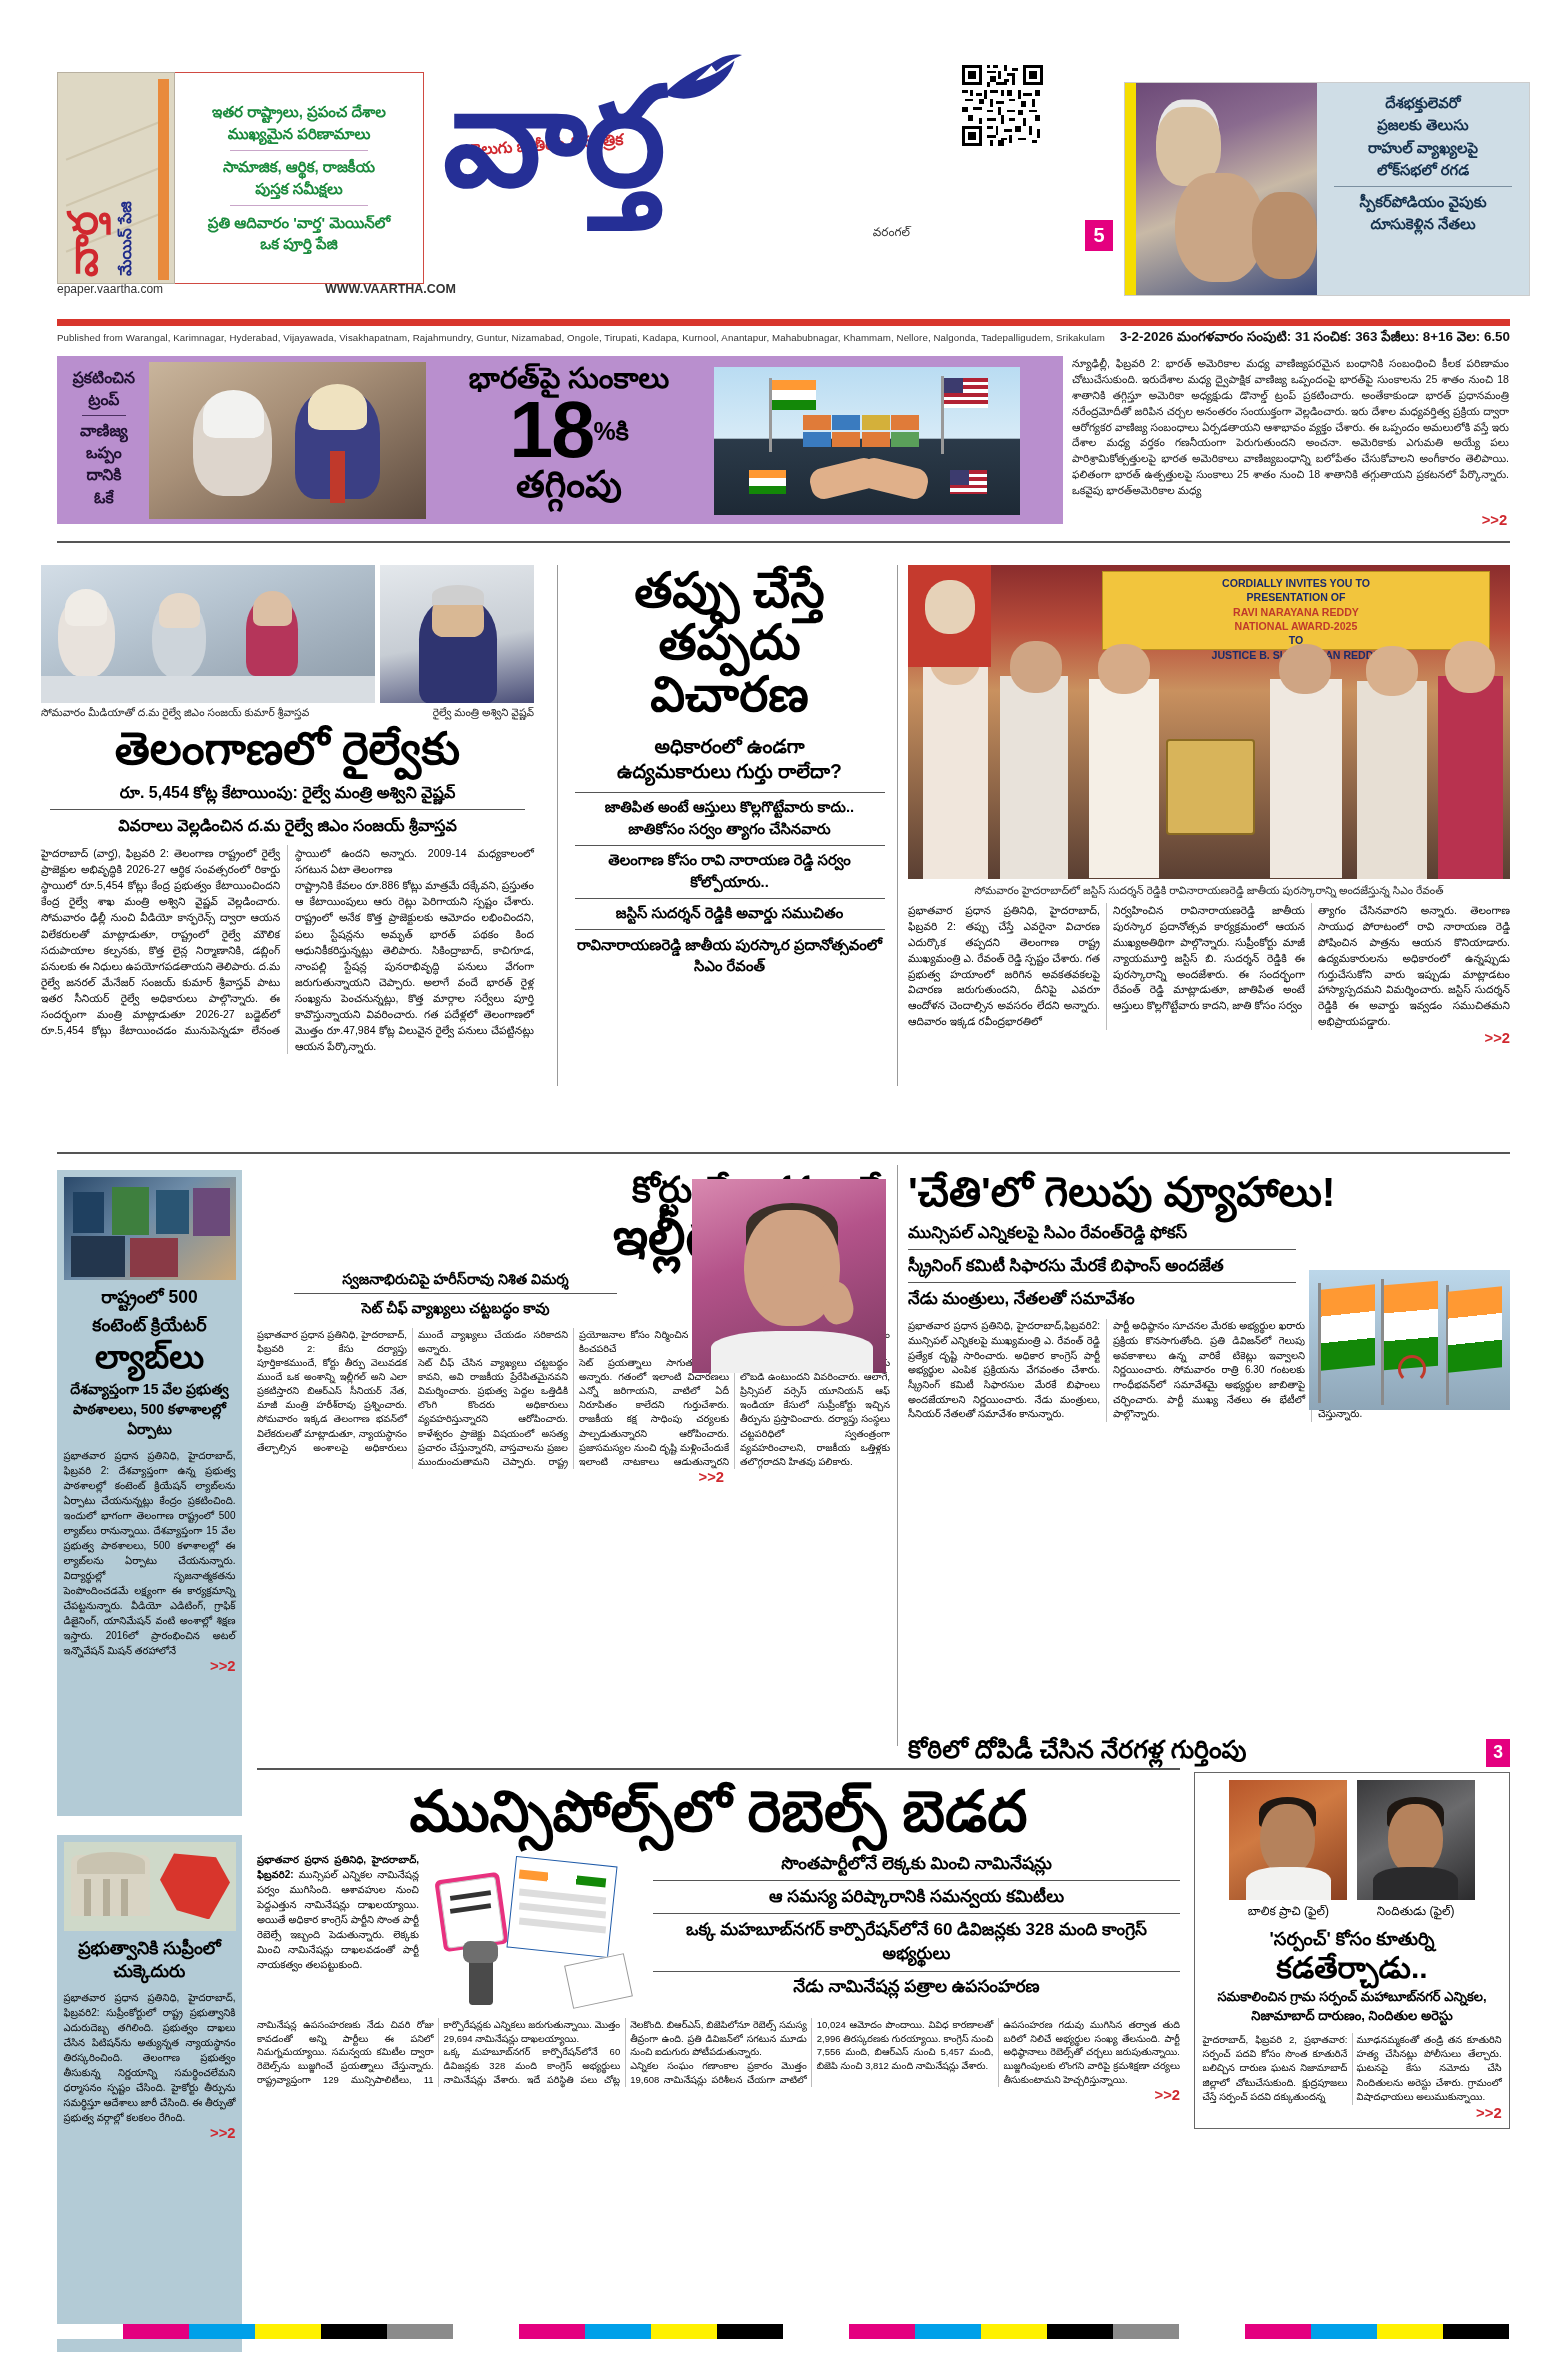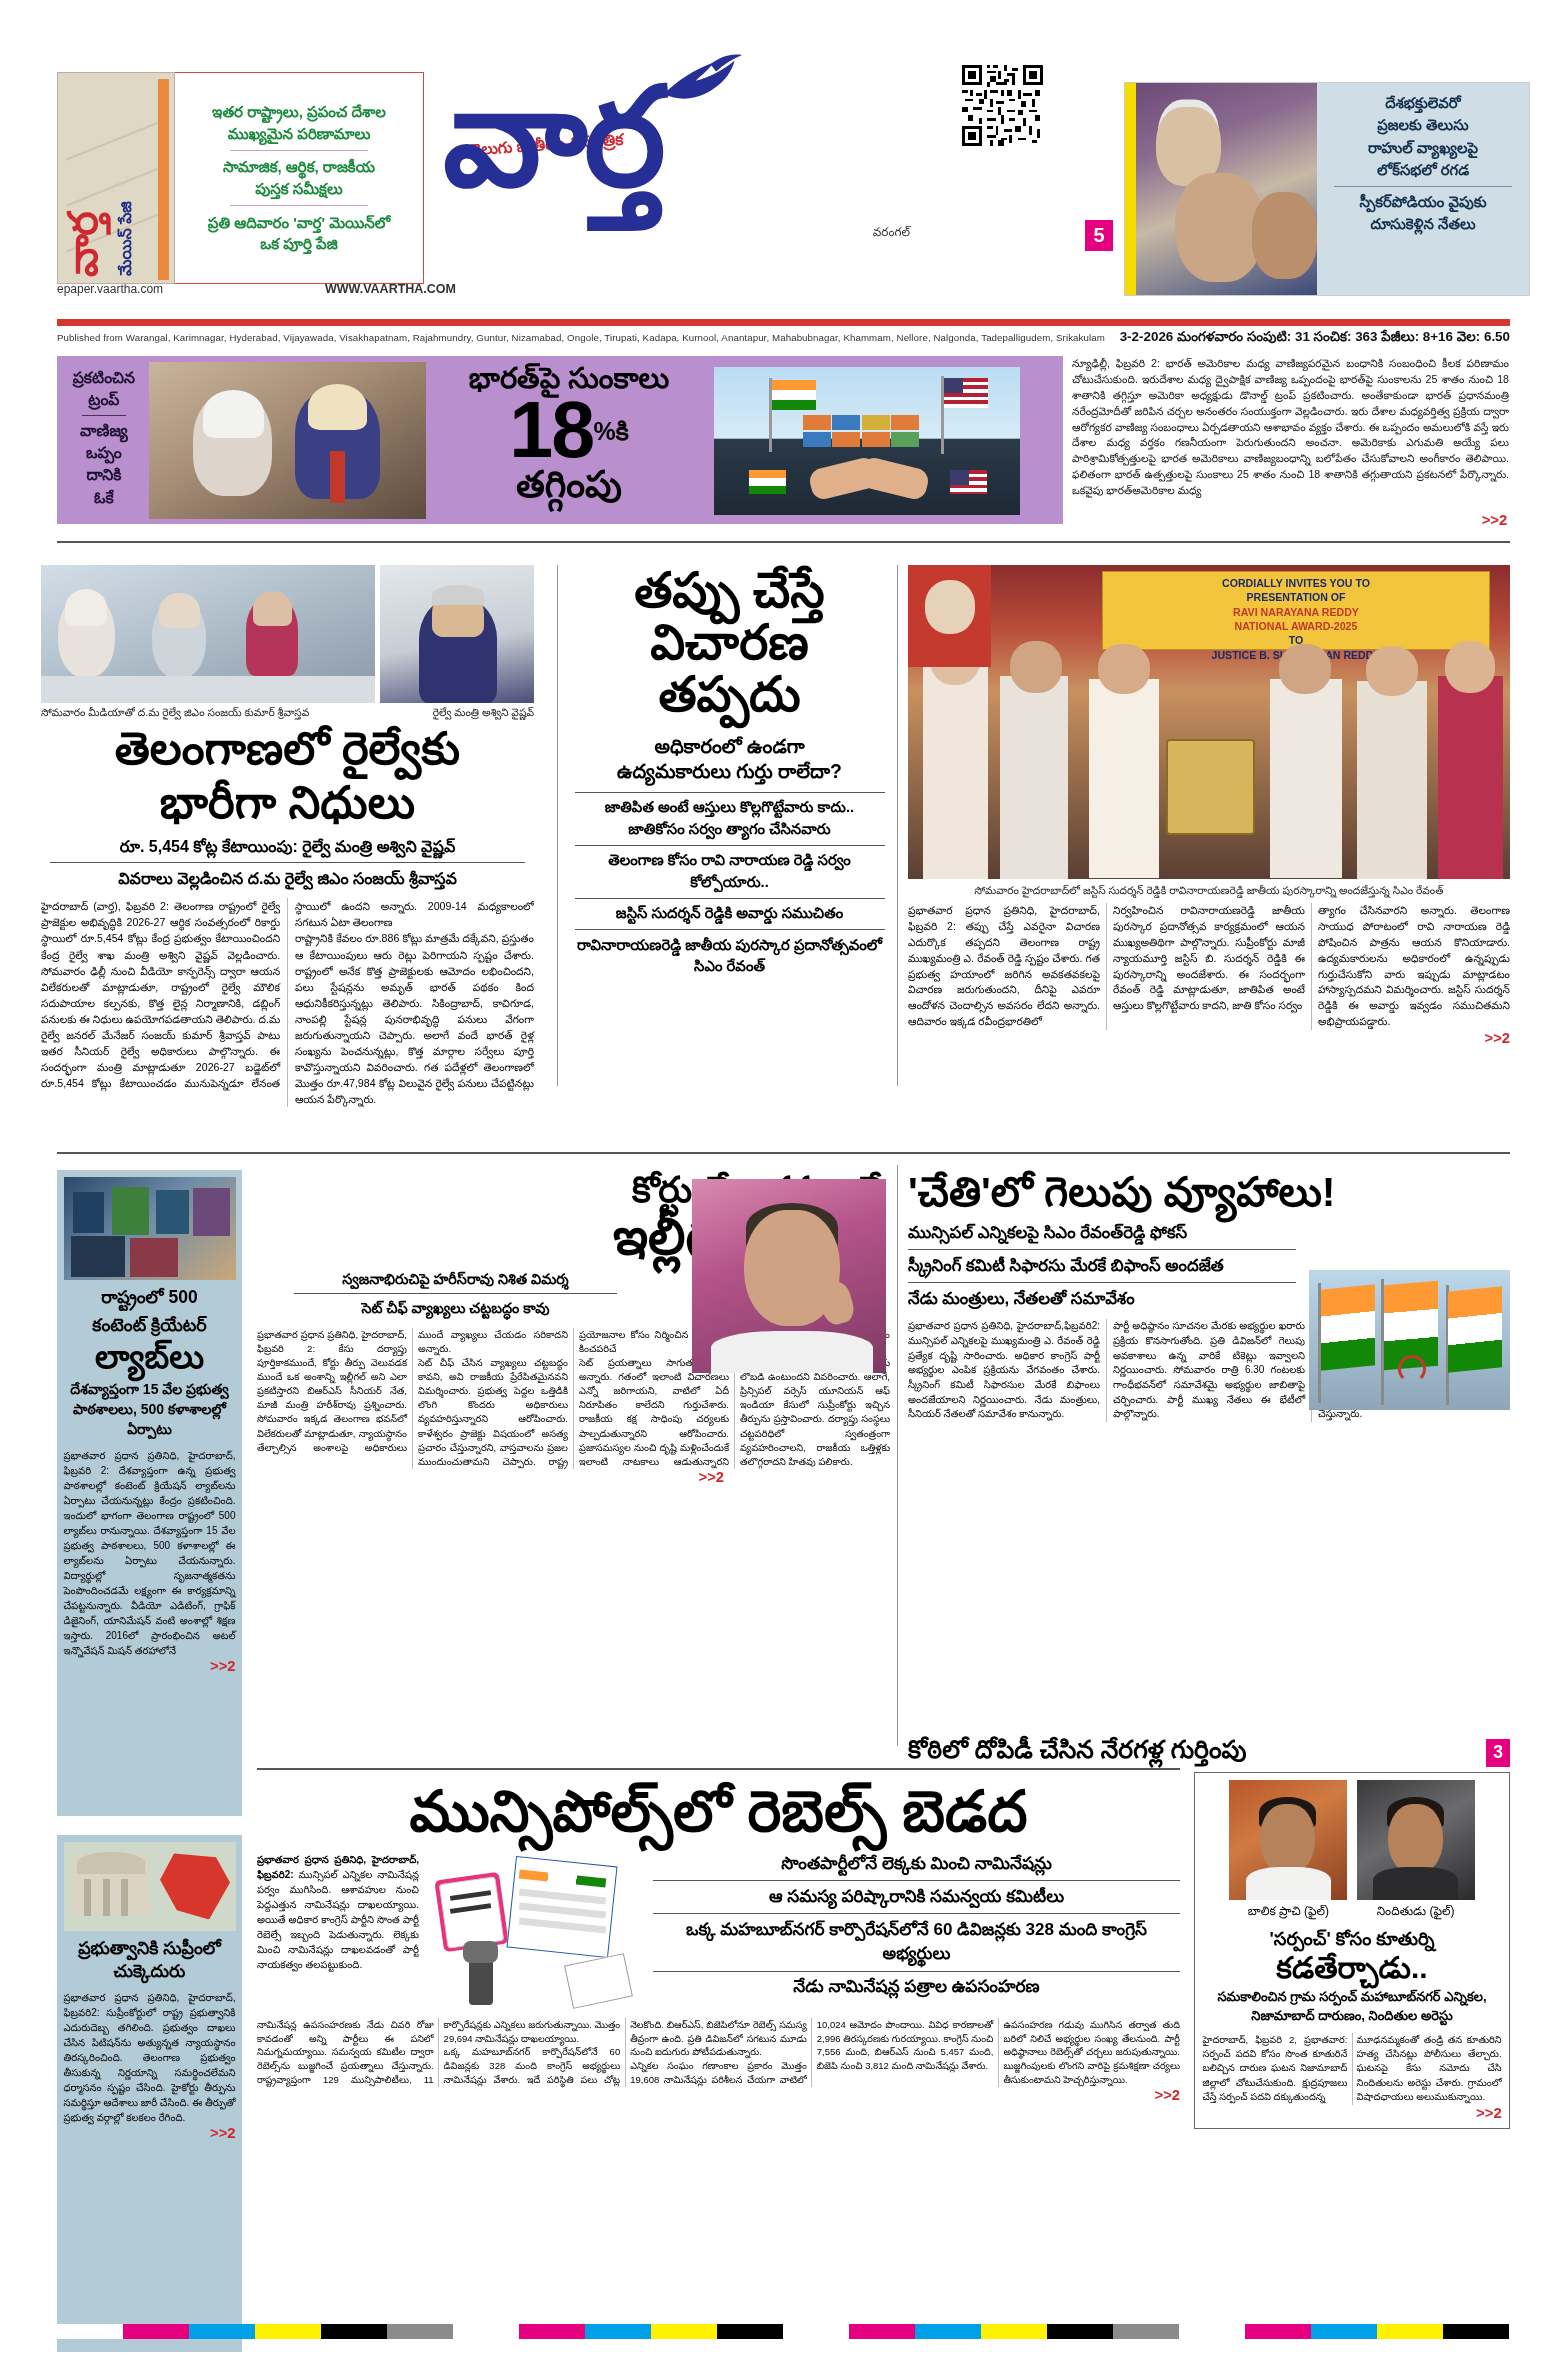--- a/index.html
+++ b/index.html
@@ -428,38 +428,37 @@
         <div style="position:absolute; left:39px; top:35px; width:78px; height:103px; background:#2f3470; border-radius:38% 38% 12% 12%;"></div>
         <div style="position:absolute; left:52px; top:24px; width:52px; height:48px; background:#d9b894; border-radius:50% 50% 22% 22%;"></div>
         <div style="position:absolute; left:52px; top:20px; width:52px; height:20px; background:#cfcfcf; border-radius:50% 50% 0 0;"></div>
       </div>
     </div>
     <div class="cap-row">
       <span>సోమవారం మీడియాతో ద.మ రైల్వే జిఎం సంజయ్ కుమార్ శ్రీవాస్తవ</span>
       <span>రైల్వే మంత్రి అశ్విని వైష్ణవ్</span>
     </div>
     <div class="lead-h">తెలంగాణలో రైల్వేకు</div>
-    <div class="lead-h">భారీగా నిధులు</div>
     <div class="lead-sub">
       <div>రూ. 5,454 కోట్ల కేటాయింపు: రైల్వే మంత్రి అశ్విని వైష్ణవ్</div>
       <div class="hr"></div>
       <div>వివరాలు వెల్లడించిన ద.మ రైల్వే జిఎం సంజయ్ శ్రీవాస్తవ</div>
     </div>
     <div class="lead-body">
       <p>హైదరాబాద్ (వార్త), ఫిబ్రవరి 2: తెలంగాణ రాష్ట్రంలో రైల్వే ప్రాజెక్టుల అభివృద్ధికి 2026-27 ఆర్థిక సంవత్సరంలో రికార్డు స్థాయిలో రూ.5,454 కోట్లు కేంద్ర ప్రభుత్వం కేటాయించిందని కేంద్ర రైల్వే శాఖ మంత్రి అశ్విని వైష్ణవ్ వెల్లడించారు. సోమవారం ఢిల్లీ నుంచి వీడియో కాన్ఫరెన్స్ ద్వారా ఆయన విలేకరులతో మాట్లాడుతూ, రాష్ట్రంలో రైల్వే మౌలిక సదుపాయాల కల్పనకు, కొత్త లైన్ల నిర్మాణానికి, డబ్లింగ్ పనులకు ఈ నిధులు ఉపయోగపడతాయని తెలిపారు. ద.మ రైల్వే జనరల్ మేనేజర్ సంజయ్ కుమార్ శ్రీవాస్తవ్ పాటు ఇతర సీనియర్ రైల్వే అధికారులు పాల్గొన్నారు. ఈ సందర్భంగా మంత్రి మాట్లాడుతూ 2026-27 బడ్జెట్‌లో రూ.5,454 కోట్లు కేటాయించడం మునుపెన్నడూ లేనంత స్థాయిలో ఉందని అన్నారు. 2009-14 మధ్యకాలంలో సగటున ఏటా తెలంగాణ</p>
       <p>రాష్ట్రానికి కేవలం రూ.886 కోట్లు మాత్రమే దక్కేవని, ప్రస్తుతం ఆ కేటాయింపులు ఆరు రెట్లు పెరిగాయని స్పష్టం చేశారు. రాష్ట్రంలో అనేక కొత్త ప్రాజెక్టులకు ఆమోదం లభించిందని, పలు స్టేషన్లను అమృత్ భారత్ పథకం కింద ఆధునికీకరిస్తున్నట్లు తెలిపారు. సికింద్రాబాద్, కాచిగూడ, నాంపల్లి స్టేషన్ల పునరాభివృద్ధి పనులు వేగంగా జరుగుతున్నాయని చెప్పారు. అలాగే వందే భారత్ రైళ్ల సంఖ్యను పెంచనున్నట్లు, కొత్త మార్గాల సర్వేలు పూర్తి కావొస్తున్నాయని వివరించారు. గత పదేళ్లలో తెలంగాణలో మొత్తం రూ.47,984 కోట్ల విలువైన రైల్వే పనులు చేపట్టినట్లు ఆయన పేర్కొన్నారు.</p>
     </div>
   </div>
 
   <div class="vrule" style="left:557px; top:565px; height:521px;"></div>
 
   <div class="center-col">
     <div class="center-h">తప్పు చేస్తే</div>
+    <div class="center-h">తప్పదు</div>
     <div class="center-h">విచారణ</div>
-    <div class="center-h">తప్పదు</div>
     <div class="center-sub">
       <div>అధికారంలో ఉండగా</div>
       <div>ఉద్యమకారులు గుర్తు రాలేదా?</div>
     </div>
     <div class="center-sub2">
       <div class="hr"></div>
       <div>జాతిపిత అంటే ఆస్తులు కొల్లగొట్టేవారు కాదు..</div>
       <div>జాతికోసం సర్వం త్యాగం చేసినవారు</div>
       <div class="hr"></div>
       <div>తెలంగాణ కోసం రావి నారాయణ రెడ్డి సర్వం కోల్పోయారు..</div>

